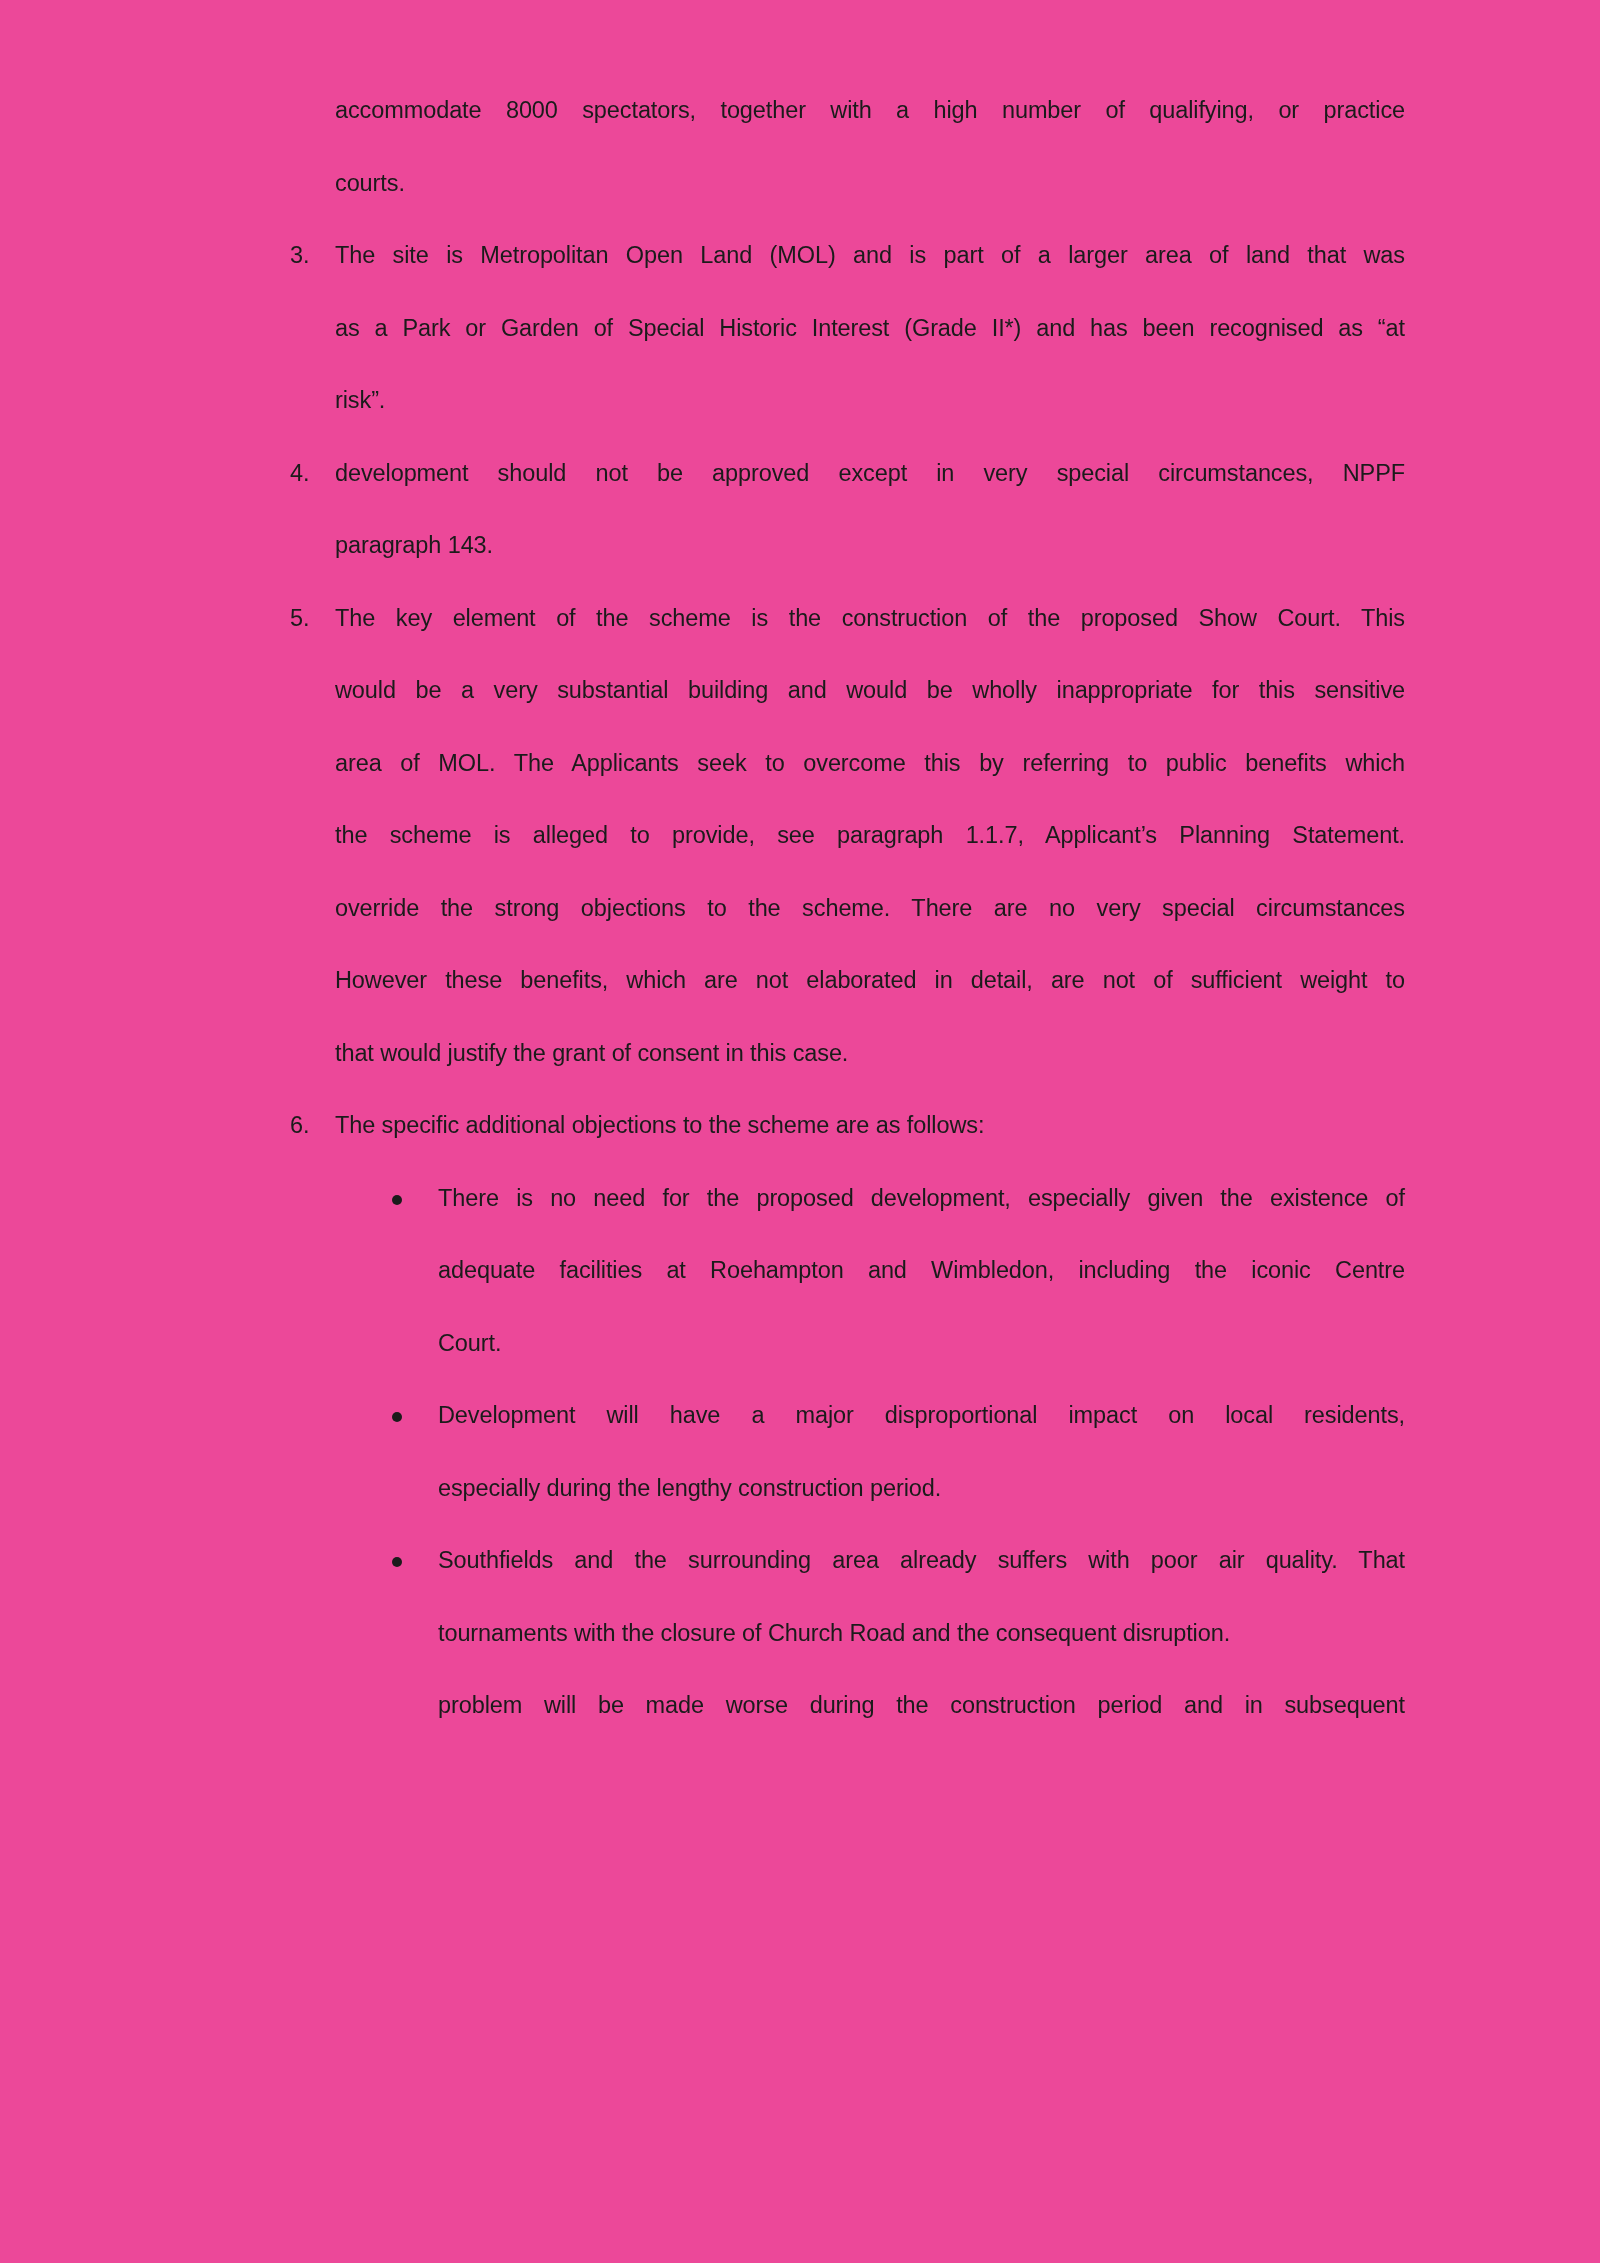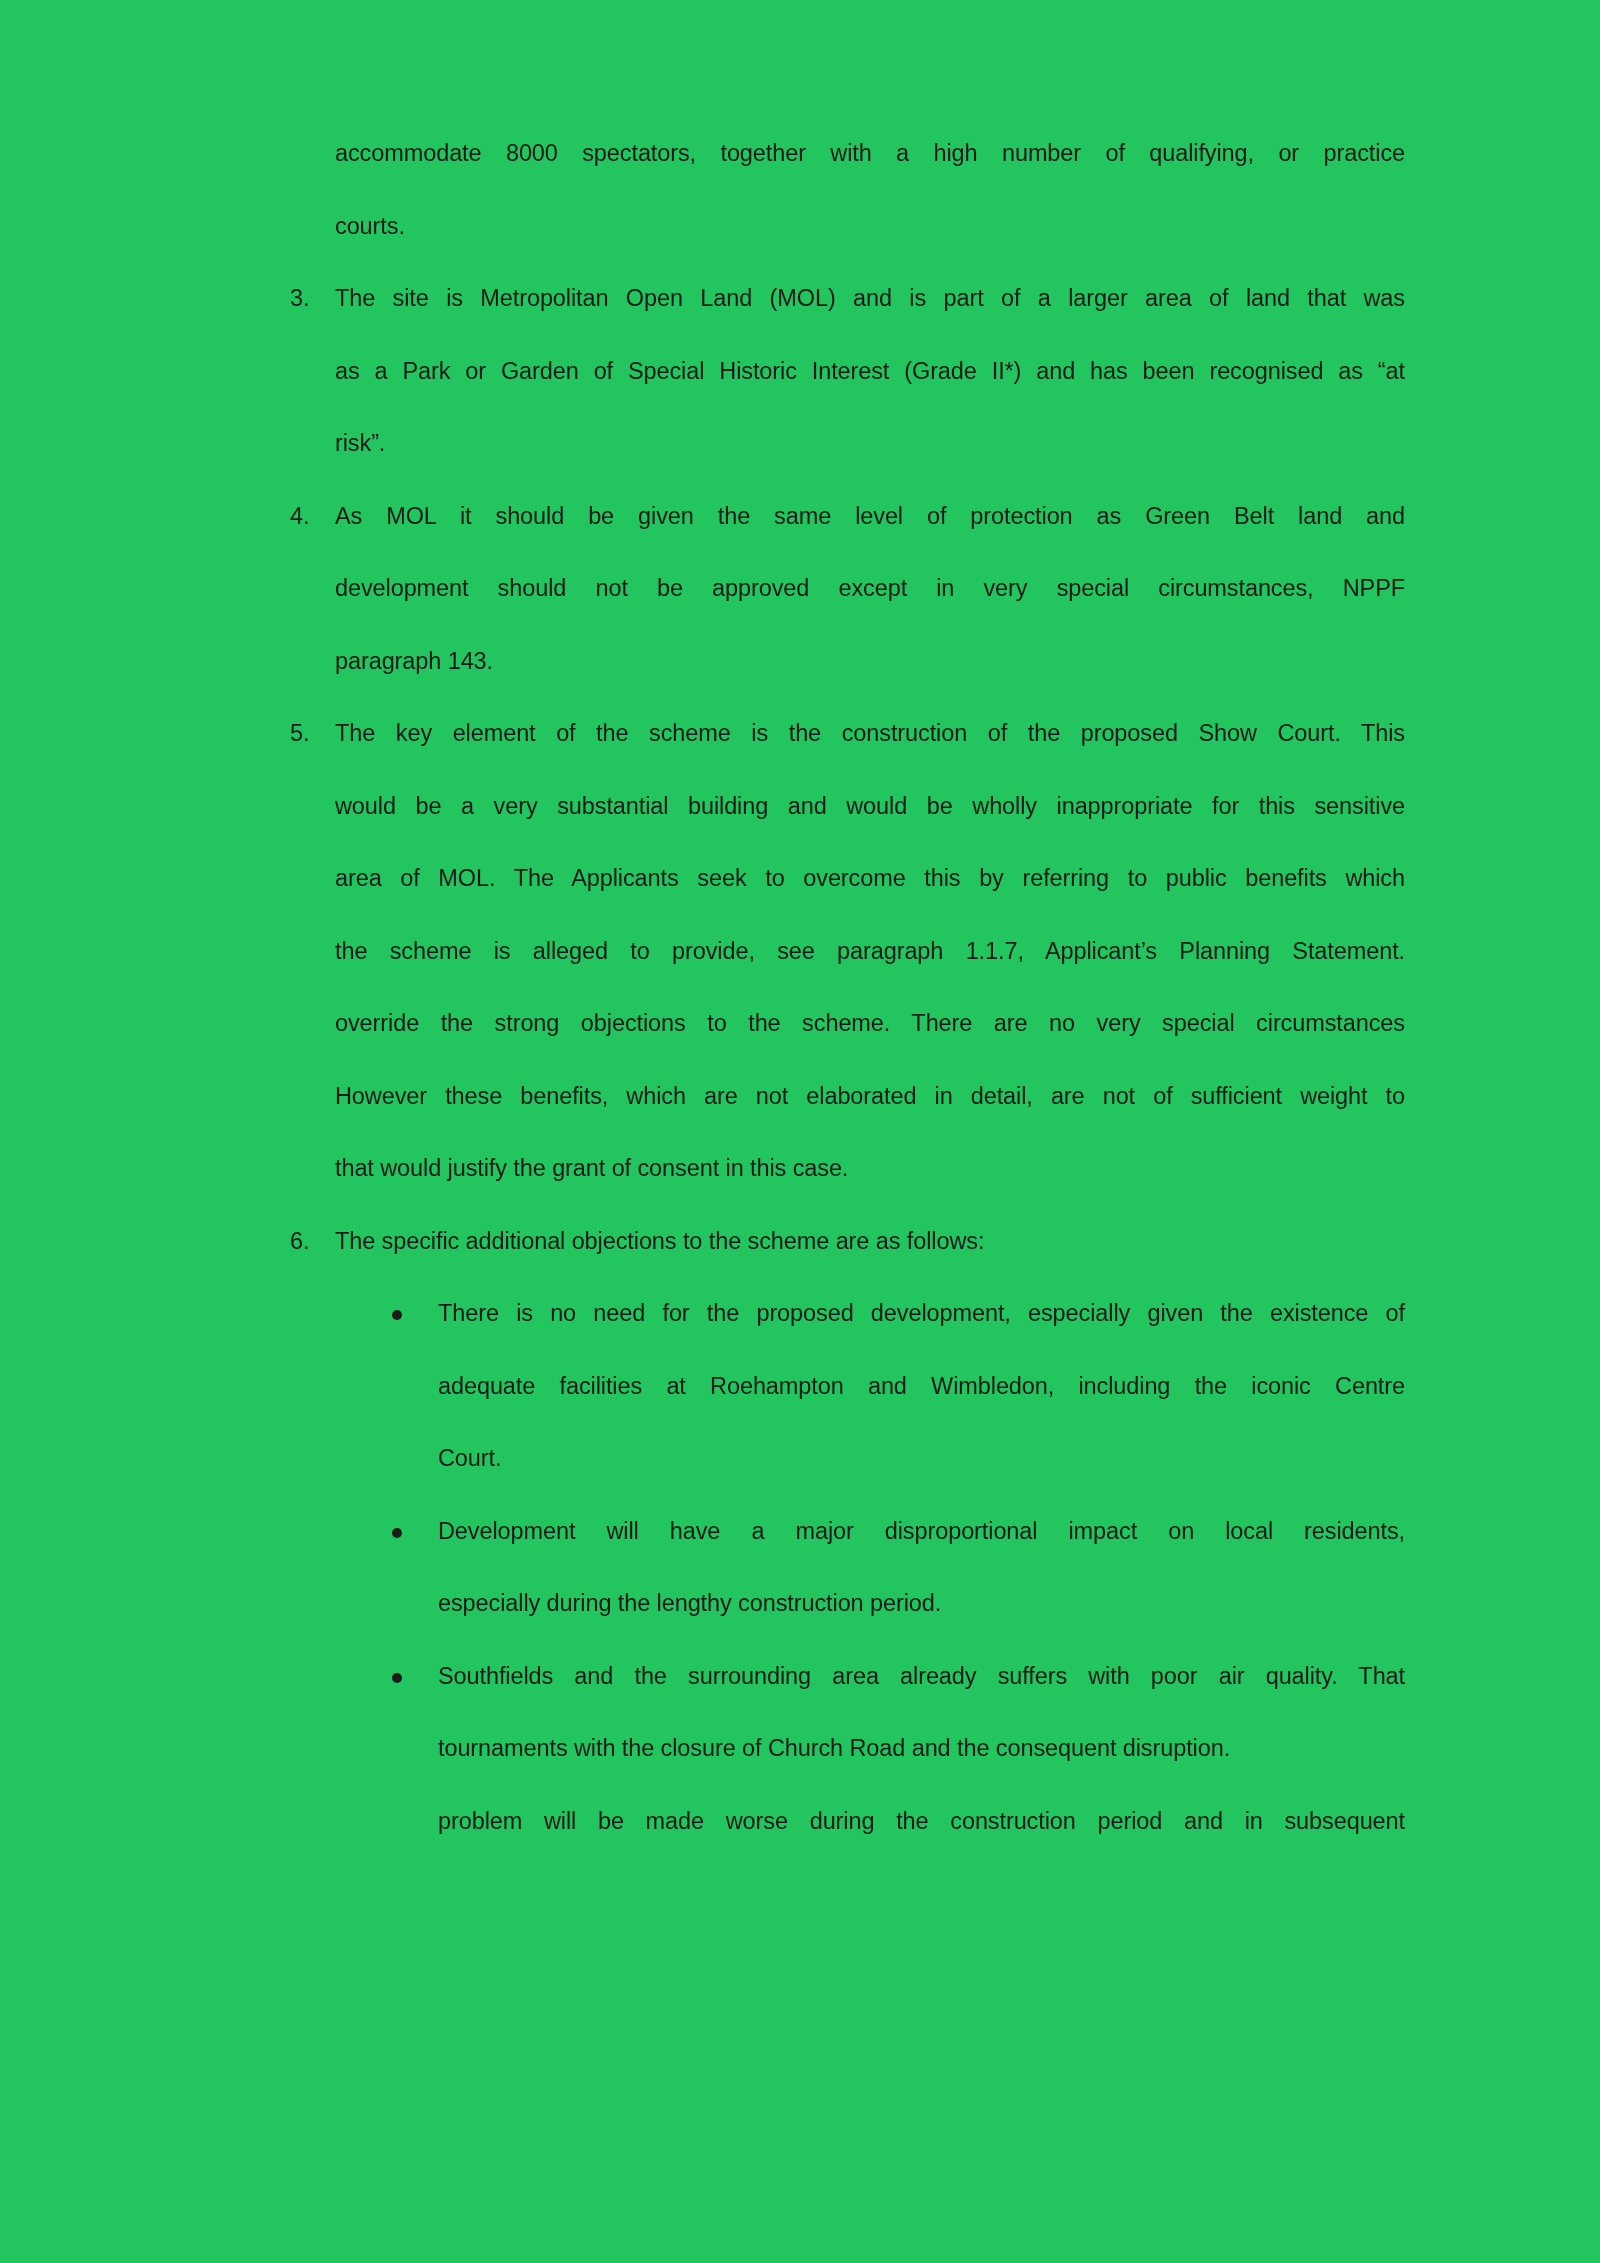--- a/index.html
+++ b/index.html
@@ -11,27 +11,27 @@
     width: 1600px;
     height: 2263px;
     position: relative;
     overflow: hidden;
   }
   .doc {
     position: relative;
     box-sizing: border-box;
     width: 1600px;
     height: 2263px;
-    padding: 117px 195px 0 335px;
+    padding: 74px 195px 0 335px;
     font-family: "Liberation Sans", sans-serif;
     font-size: 23.5px;
     line-height: 72.5px;
     letter-spacing: -0.1px;
     color: #1b1b1b;
-    background: #22c55e;
+    background: #ec4899;
   }
   .para, .item { position: relative; }
   .ln { text-align: left; }
   .ln.j {
     text-align: justify;
     -moz-text-align-last: justify;
     text-align-last: justify;
   }
   .num {
     position: absolute;
@@ -71,21 +71,20 @@
 
   <div class="item">
     <span class="num">3.</span>
     <div class="ln j">The site is Metropolitan Open Land (MOL) and is part of a larger area of land that was</div>
     <div class="ln j">as a Park or Garden of Special Historic Interest (Grade II*) and has been recognised as “at</div>
     <div class="ln">risk”.</div>
   </div>
 
   <div class="item">
     <span class="num">4.</span>
-    <div class="ln j">As MOL it should be given the same level of protection as Green Belt land and</div>
     <div class="ln j">development should not be approved except in very special circumstances, NPPF</div>
     <div class="ln">paragraph 143.</div>
   </div>
 
   <div class="item">
     <span class="num">5.</span>
     <div class="ln j">The key element of the scheme is the construction of the proposed Show Court. This</div>
     <div class="ln j">would be a very substantial building and would be wholly inappropriate for this sensitive</div>
     <div class="ln j">area of MOL. The Applicants seek to overcome this by referring to public benefits which</div>
     <div class="ln j">the scheme is alleged to provide, see paragraph 1.1.7, Applicant’s Planning Statement.</div>

